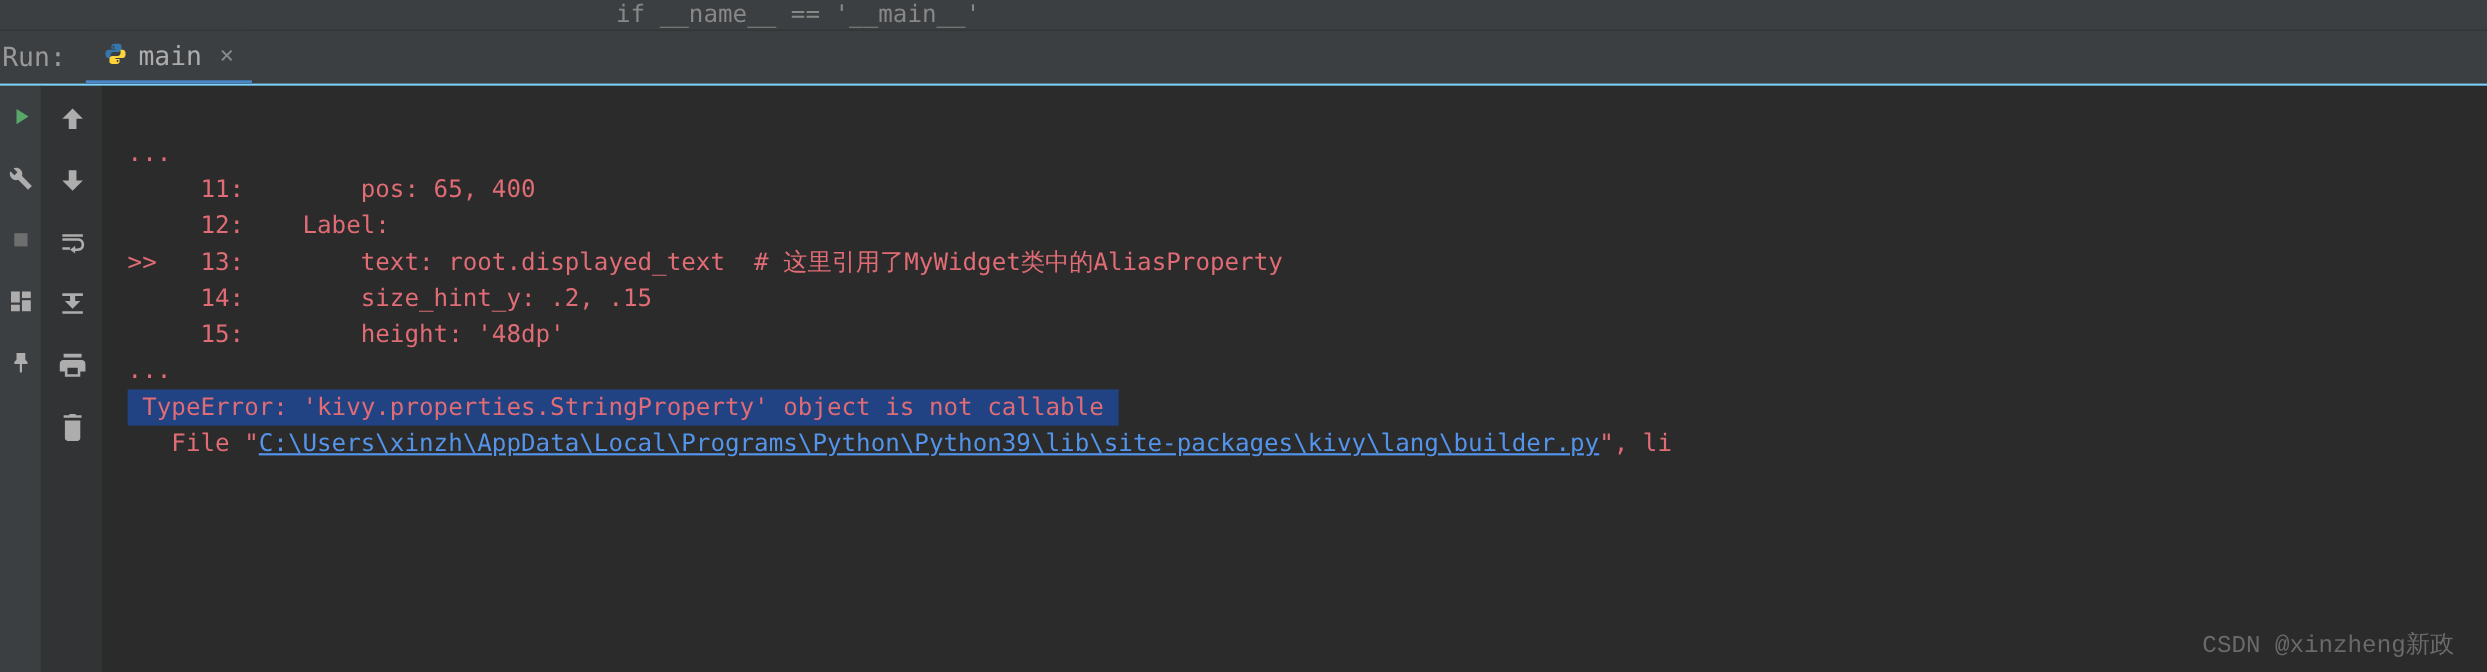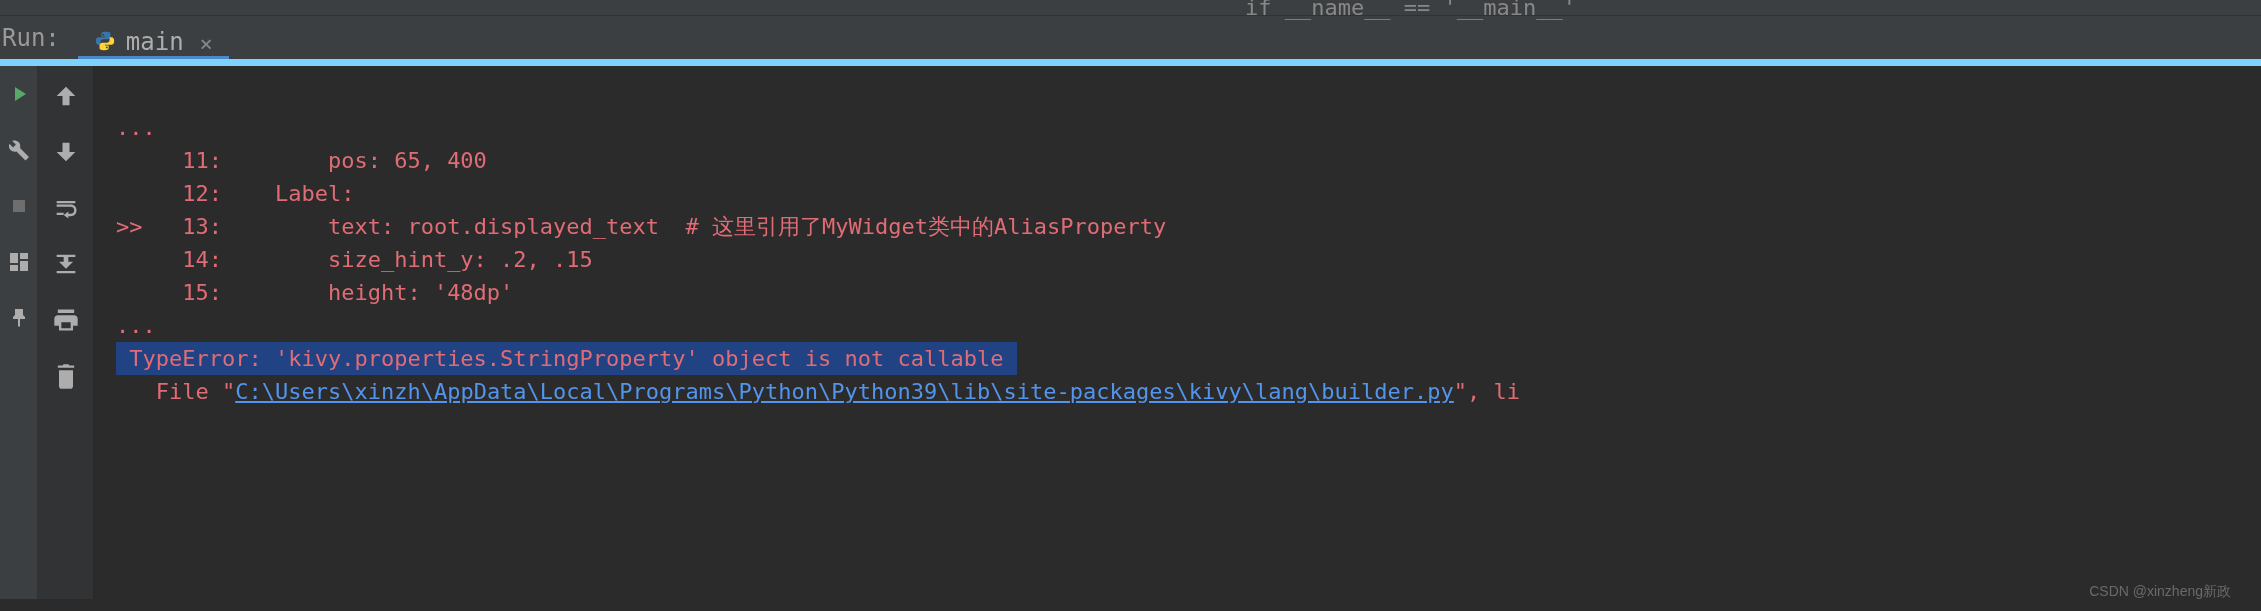--- a/index.html
+++ b/index.html
@@ -5,45 +5,44 @@
     * { margin: 0; padding: 0; box-sizing: border-box; }
     body {
       background: #2b2b2b;
       font-family: 'Consolas', 'Monaco', monospace;
       color: #bbbbbb;
       overflow: hidden;
       width: 2261px;
       height: 611px;
     }
     .top-bar {
-      height: 16px;
+      height: 28px;
       background: #3c3f41;
       border-bottom: 1px solid #323232;
       display: flex;
       align-items: center;
       padding-left: 560px;
       color: #888;
       font-size: 22px;
-      justify-content: center;
     }
     .run-header {
       height: 50px;
       background: #3c3f41;
       display: flex;
       align-items: center;
-      border-bottom: 7px solid #7dd3fc;
+      border-bottom: 2px solid #7dd3fc;
     }
     .run-label {
       color: #999;
       font-size: 24px;
       padding: 0 18px 0 2px;
     }
     .tab {
       display: flex;
-      align-items: flex-end;
+      align-items: center;
       padding: 0 16px;
       height: 100%;
       background: #3c3f41;
       border-bottom: 3px solid #4a88c7;
       gap: 10px;
     }
     .python-icon {
       width: 22px;
       height: 22px;
     }
@@ -103,22 +102,22 @@
     .file-label { color: #e06c75; }
     .file-path {
       color: #5394ec;
       text-decoration: underline;
     }
     .watermark {
       position: absolute;
       bottom: 10px;
       right: 30px;
       color: #6a6a6a;
-      font-size: 14px;
-      font-family: Liberation Sans, sans-serif;
+      font-size: 22px;
+      font-family: Liberation Mono, monospace;
     }
     .icon-btn { cursor: pointer; }
   </style>
 </head>
 <body>
 
 <div class="top-bar">
   <span>if __name__ == '__main__'</span>
 </div>
 

